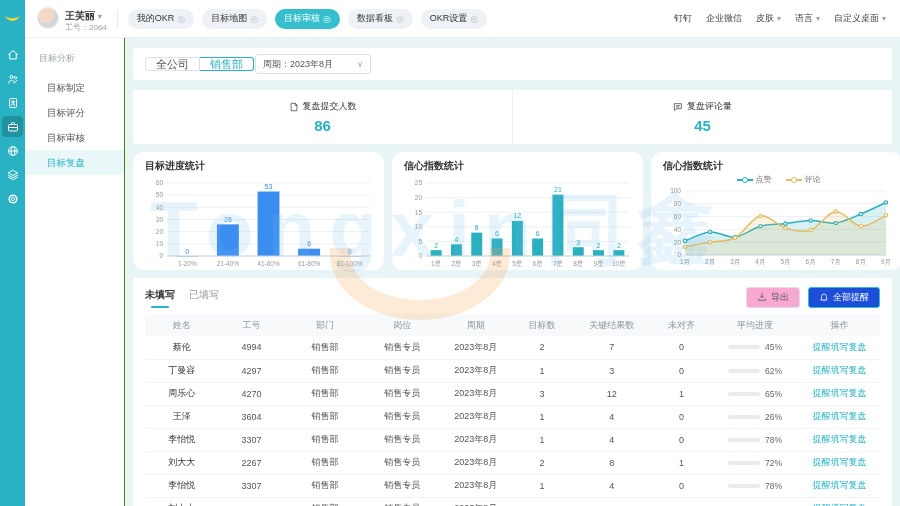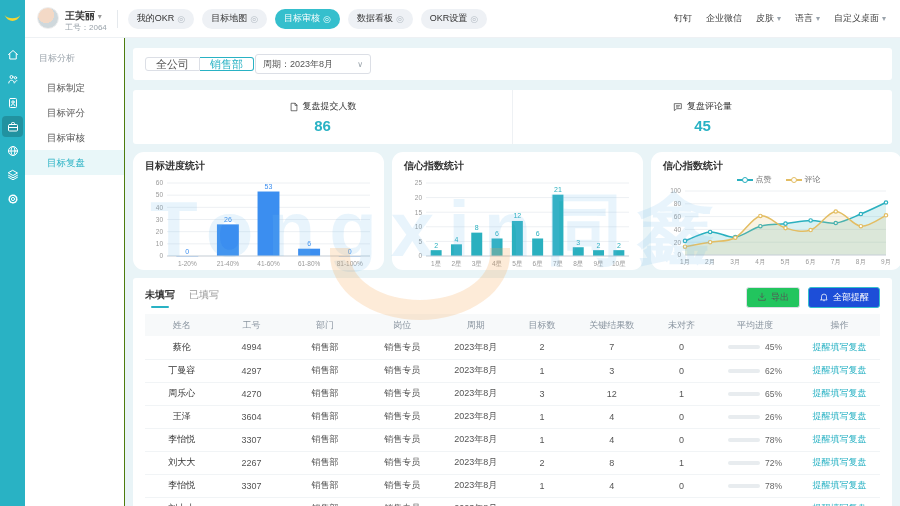--- a/index.html
+++ b/index.html
@@ -78,21 +78,21 @@
   svg text.val { font-size:7px; font-family:"Liberation Sans",sans-serif; }
 
   .table-card { margin-top:8px; height:300px; padding:6px 12px 0 12px; }
   .table-top { display:flex; align-items:center; height:26px; }
   .tab { font-size:10px; color:#999; margin-right:14px; cursor:pointer; position:relative; height:26px; line-height:22px; }
   .tab.active { color:#333; font-weight:bold; }
   .tab.active::after { content:""; position:absolute; left:50%; transform:translateX(-50%); bottom:2px; width:18px; height:2px; background:#29b2c4; border-radius:1px; }
   .table-actions { margin-left:auto; display:flex; gap:8px; }
   .btn { height:21px; border-radius:3px; font-size:9px; display:flex; align-items:center; gap:4px; padding:0 10px; cursor:pointer; }
   .btn svg { width:10px; height:10px; stroke-width:1.8; fill:none; stroke-linecap:round; stroke-linejoin:round; }
-  .btn-export { background:#22c55e; border:1px solid #dcdfe6; color:#555; }
+  .btn-export { background:#f9a8d4; border:1px solid #dcdfe6; color:#555; }
   .btn-export svg { stroke:#555; }
   .btn-remind { background:#1d4ed8; border:1px solid #35bfcd; color:#fff; }
   .btn-remind svg { stroke:#fff; }
 
   table { width:100%; border-collapse:collapse; table-layout:fixed; margin-top:4px; }
   thead th { background:#f7f9fa; color:#8a95a0; font-size:9px; font-weight:normal; height:22px; }
   tbody td { height:23px; font-size:9px; color:#555; text-align:center; border-bottom:1px solid #f1f4f6; }
   td.name-cell { color:#333; }
   .progress-wrap { display:flex; align-items:center; justify-content:center; gap:5px; }
   .progress-track { width:32px; height:4px; border-radius:2px; background:#e8ecef; overflow:hidden; }

